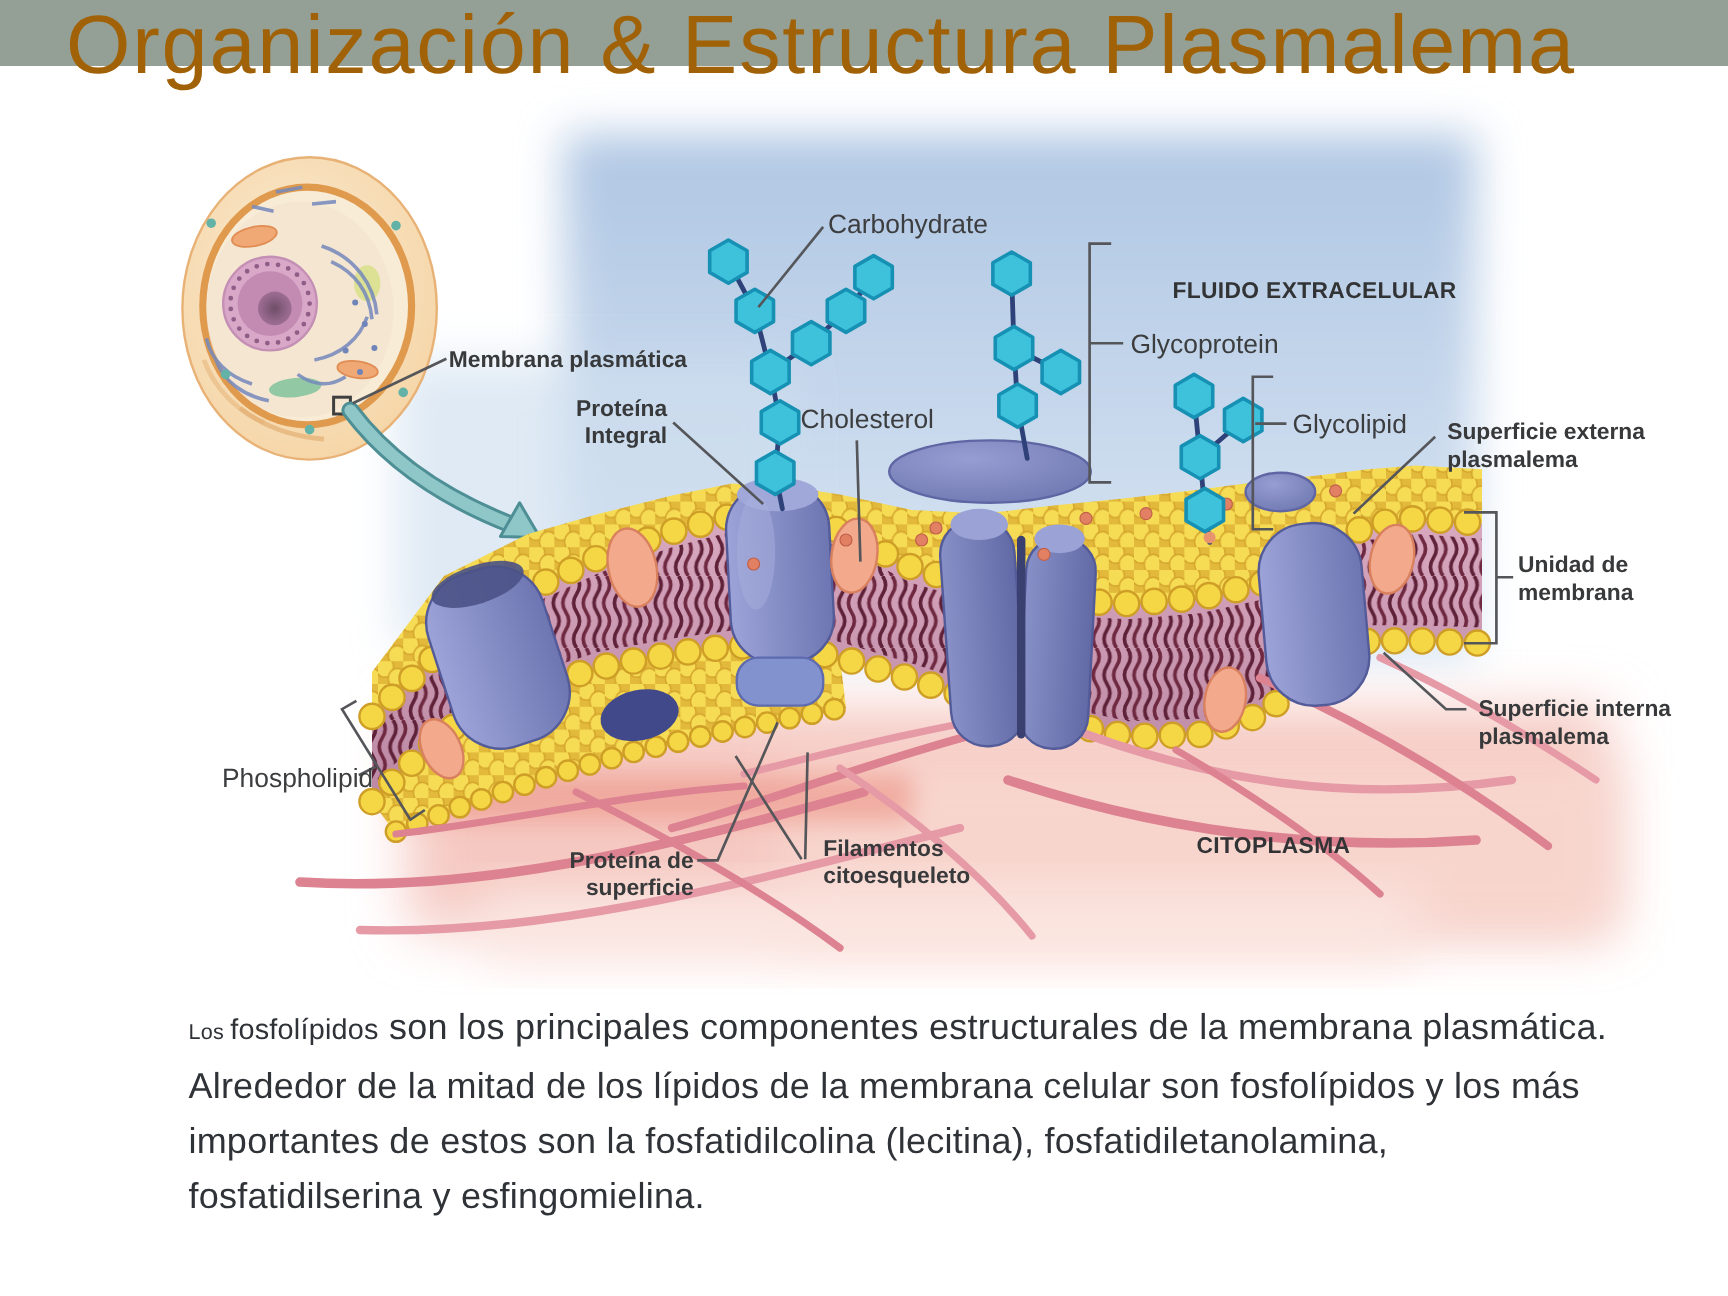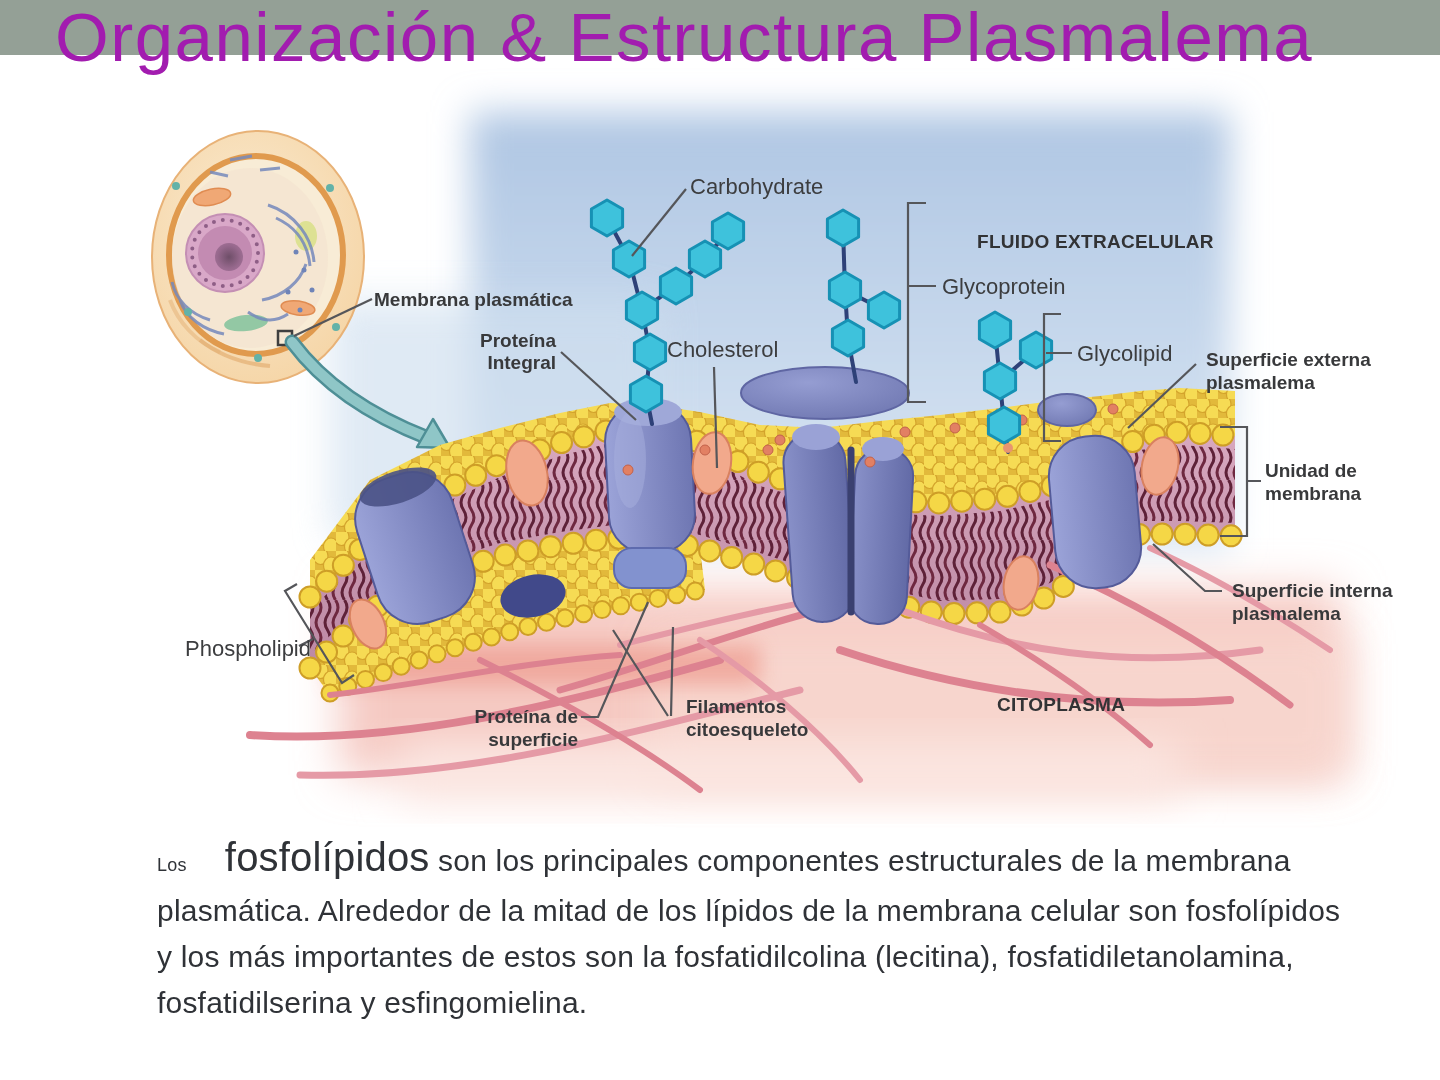--- a/index.html
+++ b/index.html
@@ -1,25 +1,25 @@
 <!DOCTYPE html>
 <html><head>
 <meta charset="utf-8">
 <style>
   html,body{margin:0;padding:0;background:#fff;}
   .stage{position:relative;width:1440px;height:1080px;overflow:hidden;background:#fff;
          font-family:"Liberation Sans",sans-serif;}
   .header-bar{position:absolute;top:0;left:0;width:1440px;height:55px;background:#94A096;}
   .title{position:absolute;top:0px;left:55px;margin:0;font-size:69px;font-weight:400;
-         letter-spacing:1.5px;color:#a21caf;white-space:nowrap;line-height:76px;}
+         letter-spacing:1.5px;color:#a16207;white-space:nowrap;line-height:76px;}
   .diagram{position:absolute;left:0;top:0;width:1440px;height:1080px;}
   .body-text{position:absolute;left:157px;top:834px;width:1198px;margin:0;
              font-size:30px;line-height:46px;letter-spacing:.2px;color:#2F3237;white-space:pre-wrap;}
   .lead{font-size:18px;}
-  .hl{font-size:40px;margin-left:33px;}
+  .hl{font-size:24px;}
   text{font-family:"Liberation Sans",sans-serif;}
   .lab-en{font-size:22px;font-weight:400;fill:#3C3D3F;}
   .lab-es{font-size:19px;font-weight:700;fill:#38393B;}
   .lab-region{font-size:19px;font-weight:700;fill:#323335;letter-spacing:.3px;}
   .ann{stroke:#55565A;stroke-width:2.2;fill:none;}
 </style>
 </head>
 <body>
 
 <div class="stage">

